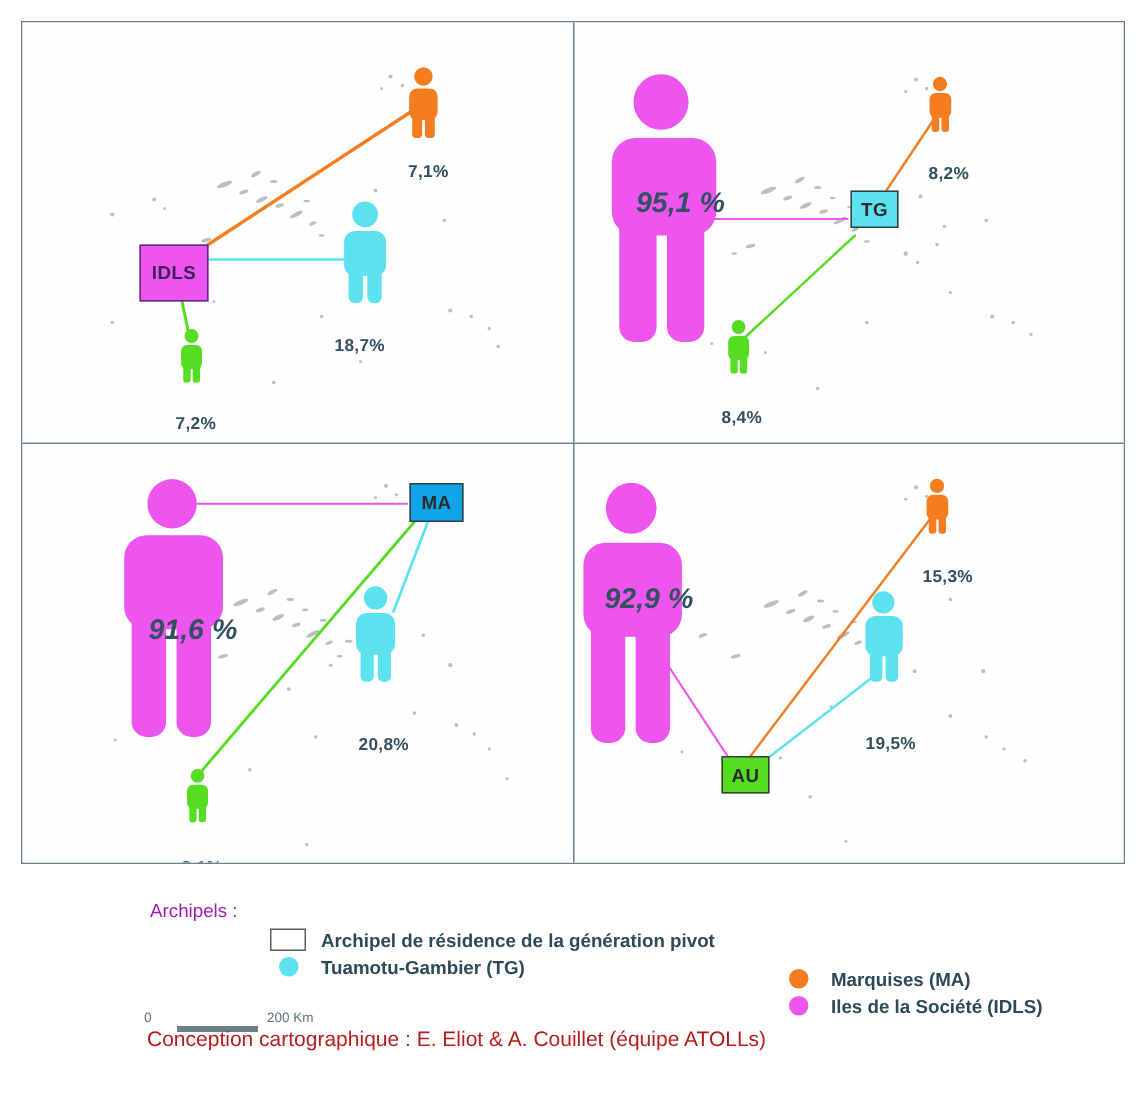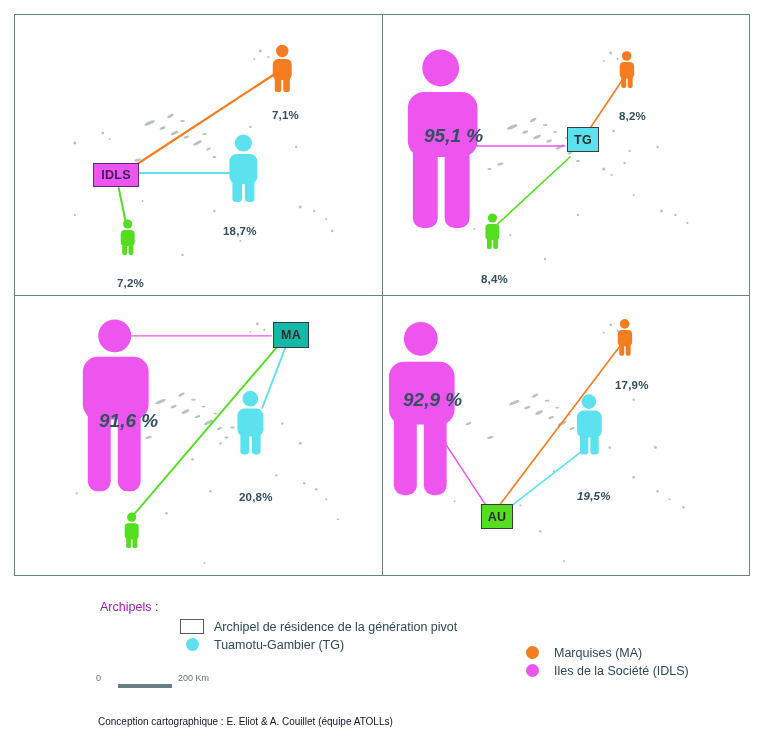--- a/index.html
+++ b/index.html
@@ -76,20 +76,21 @@
   .legend-rows{
     position:absolute;left:178px;top:22px;
     width:560px;
   }
   .legend-col-left{position:absolute;left:0;top:0;width:330px;}
   .legend-col-right{position:absolute;left:340px;top:26px;width:260px;}
   .legend-row{
     display:flex;align-items:center;
     height:17px;
     margin-bottom:1px;
+    font-weight:bold;
   }
   .legend-sym{
     width:28px;min-width:28px;
     display:flex;align-items:center;justify-content:center;
   }
   .sw-box{
     width:24px;height:15px;
     border:1.4px solid #555f63;
     background:#ffffff;
     box-sizing:border-box;
@@ -101,22 +102,22 @@
     padding-left:8px;
   }
   .scalebar{
     position:absolute;left:96px;top:76px;
     width:160px;height:20px;
   }
   .scalebar .zero{position:absolute;left:0;top:1px;font-size:9px;color:#5d7683;}
   .scalebar .bar{position:absolute;left:22px;top:12px;width:54px;height:3.5px;background:#6b7f87;}
   .scalebar .km{position:absolute;left:82px;top:1px;font-size:9px;color:#5d7683;}
   .credit{
-    position:absolute;left:98px;top:120px;
-    font-size:10px;color:#0f172a;white-space:nowrap;
+    position:absolute;left:98px;top:88px;
+    font-size:14px;color:#b91c1c;white-space:nowrap;
   }
 </style>
 </head>
 <body>
 
 <div id="figure">
 
   <div class="panel-grid">
 
     <div class="panel a">
@@ -174,21 +175,21 @@
           <rect x="230.5" y="163" width="9.6" height="24" rx="3.8"></rect>
         </g>
         <g fill="#55dd22">
           <circle cx="113" cy="209" r="4.6"></circle>
           <rect x="106" y="215" width="14" height="16" rx="3.9"></rect>
           <rect x="107.5" y="227" width="4.9" height="13" rx="1.9"></rect>
           <rect x="113.8" y="227" width="4.9" height="13" rx="1.9"></rect>
         </g>
       </svg>
 
-      <div class="node-box node-idls" style="left:78px;top:148px;width:46px;height:24px;background:#ee55ee;">IDLS</div>
+      <div class="node-box node-idls" style="left:78px;top:148px;width:46px;height:38px;background:#ee55ee;">IDLS</div>
 
       <div class="pct-label" style="left:257px;top:70px;">7,1%</div>
       <div class="pct-label" style="left:208px;top:186px;">18,7%</div>
       <div class="pct-label" style="left:102px;top:238px;">7,2%</div>
     </div>
 
     <div class="panel b">
       <svg class="panel-svg" viewBox="0 0 368 280" preserveAspectRatio="none">
         <g opacity="0.55" fill="#7e8e96">
           <ellipse cx="130" cy="112" rx="5.5" ry="1.6" transform="rotate(-22 130 112)"></ellipse>
@@ -306,21 +307,21 @@
           <rect x="237.5" y="135" width="8.8" height="24" rx="3.5"></rect>
         </g>
         <g fill="#55dd22">
           <circle cx="117" cy="222" r="4.6"></circle>
           <rect x="110" y="228" width="14" height="16" rx="3.9"></rect>
           <rect x="111.5" y="240" width="4.9" height="13" rx="1.9"></rect>
           <rect x="117.8" y="240" width="4.9" height="13" rx="1.9"></rect>
         </g>
       </svg>
 
-      <div class="node-box" style="left:258px;top:26px;width:36px;height:26px;background:#14b8a6;">MA</div>
+      <div class="node-box" style="left:258px;top:26px;width:36px;height:26px;background:#0ea5e9;">MA</div>
 
       <div class="pct-big" style="position:absolute;left:84px;top:95px;margin-top:19px;">91,6 %</div>
       <div class="pct-label" style="left:224px;top:171px;">20,8%</div>
       <div class="pct-label" style="left:106px;top:253px;">8,1%</div>
     </div>
 
     <div class="panel d">
       <svg class="panel-svg" viewBox="0 0 368 280" preserveAspectRatio="none">
         <g opacity="0.55" fill="#7e8e96">
           <ellipse cx="132" cy="107" rx="5.5" ry="1.6" transform="rotate(-22 132 107)"></ellipse>
@@ -373,22 +374,22 @@
           <circle cx="207" cy="106" r="7.4"></circle>
           <rect x="195" y="115" width="25" height="27" rx="6.6"></rect>
           <rect x="198" y="137" width="8.4" height="22" rx="3.3"></rect>
           <rect x="208.5" y="137" width="8.4" height="22" rx="3.3"></rect>
         </g>
       </svg>
 
       <div class="node-box" style="left:98px;top:208px;width:32px;height:25px;background:#55dd22;">AU</div>
 
       <div class="pct-big" style="position:absolute;left:20px;top:93px;">92,9 %</div>
-      <div class="pct-label" style="left:232px;top:59px;">17,9%</div>
-      <div class="pct-label" style="left:194px;top:170px;font-style:italic;">19,5%</div>
+      <div class="pct-label" style="left:232px;top:59px;">15,3%</div>
+      <div class="pct-label" style="left:194px;top:170px;">19,5%</div>
     </div>
 
   </div>
 
   <div class="legend">
 
     <div class="legend-title">Archipels :</div>
 
     <div class="legend-rows">
 

